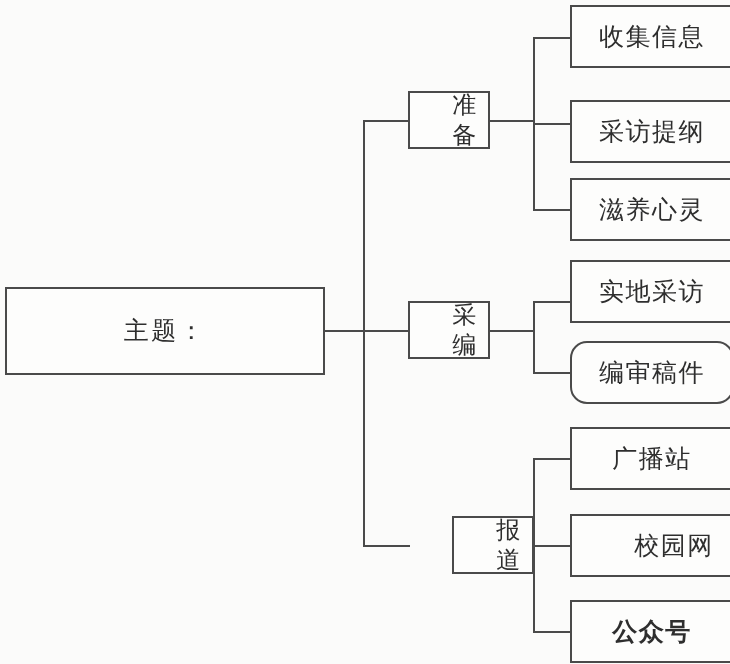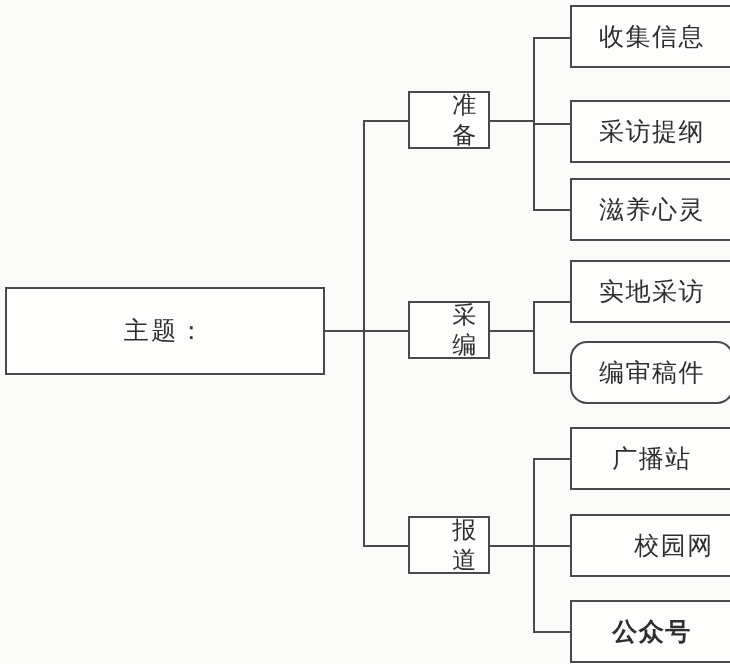--- a/index.html
+++ b/index.html
@@ -46,21 +46,21 @@
 
   .node.branch {
     left: 408px;
     width: 82px;
     height: 58px;
     font-size: 24px;
     padding-left: 32px;
   }
   .node.branch.b1 { top: 91px; }
   .node.branch.b2 { top: 301px; align-items: center; }
-  .node.branch.b3 { top: 516px; }
+  .node.branch.b3 { top: 516px; margin-left: 44px; }
 
   .node.leaf {
     left: 570px;
     width: 164px;
     height: 63px;
     font-size: 25px;
     white-space: nowrap;
   }
   .node.leaf.l1 { top: 5px; }
   .node.leaf.l2 { top: 100px; }

